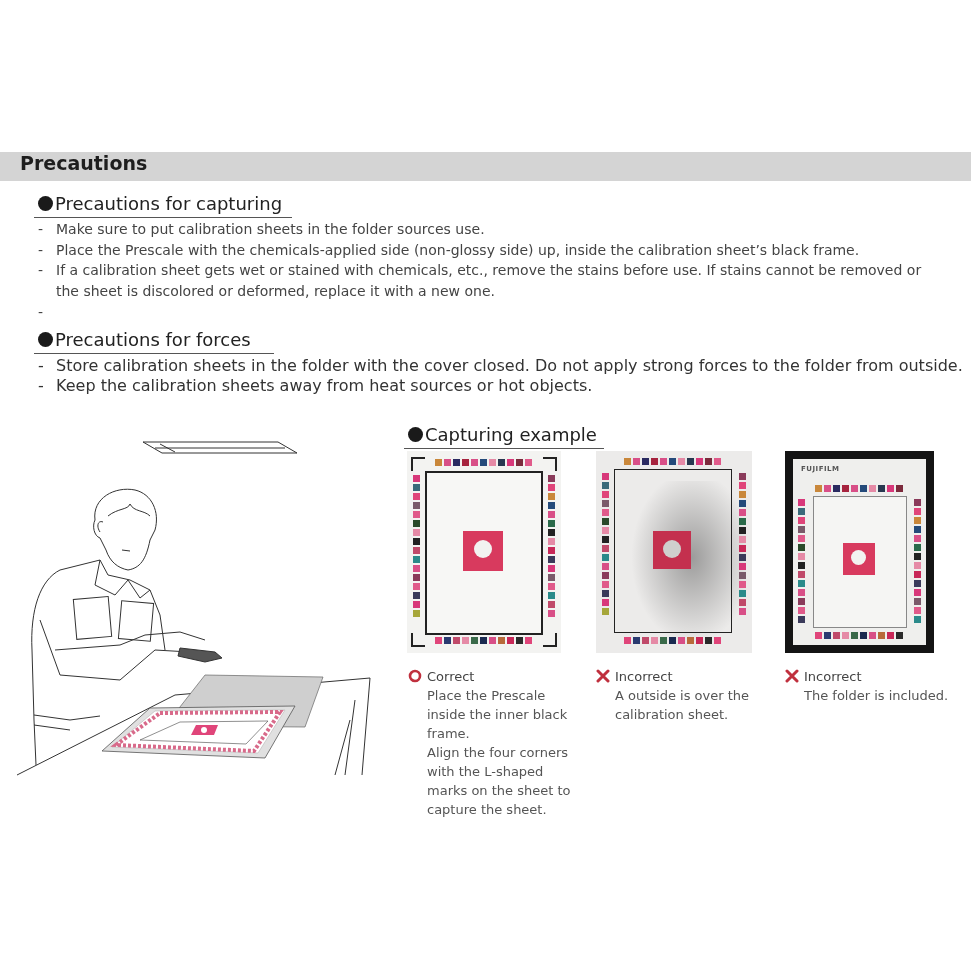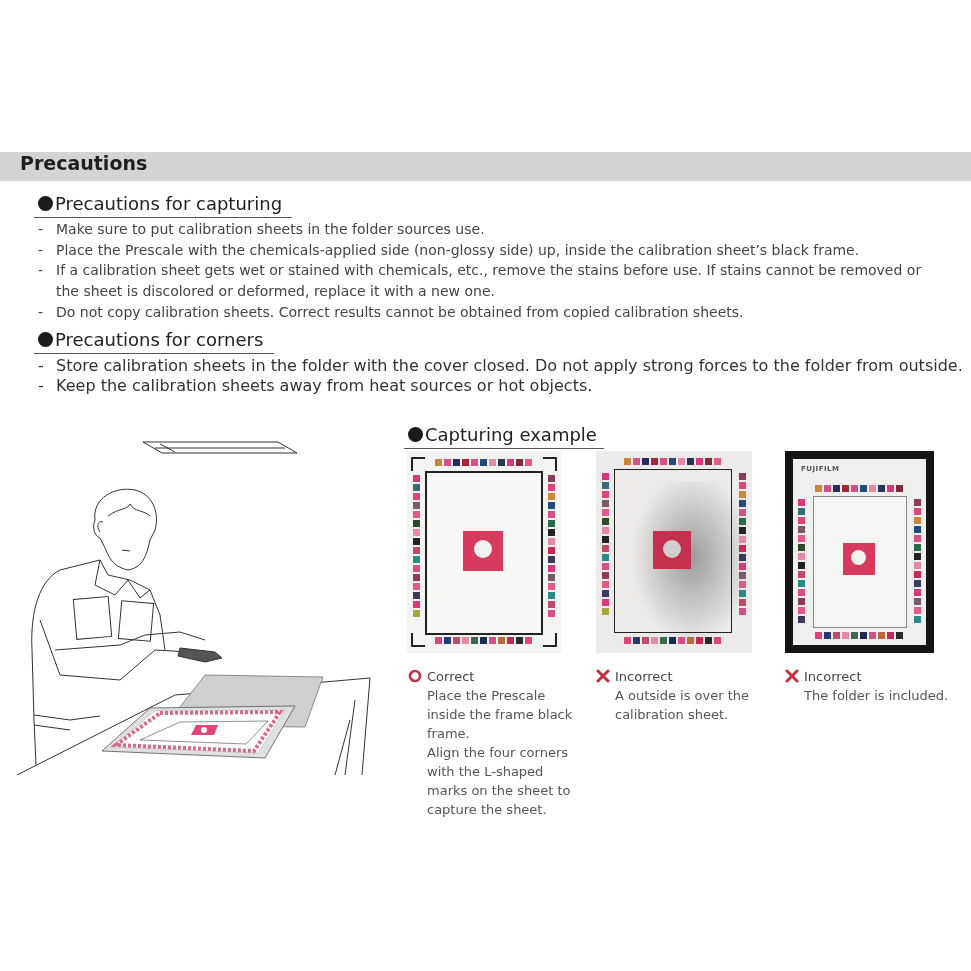--- a/index.html
+++ b/index.html
@@ -38,25 +38,25 @@
 <div class="subhead" style="left:38px; top:193px;">
   <span class="dot"></span><span>Precautions for capturing</span>
   <span class="uline" style="width:258px;"></span>
 </div>
 
 <ul class="list cap-list" style="left:38px; top:219px;">
   <li><span class="dash">-</span><span>Make sure to put calibration sheets in the folder sources use.</span></li>
   <li><span class="dash">-</span><span>Place the Prescale with the chemicals-applied side (non-glossy side) up, inside the calibration sheet’s black frame.</span></li>
   <li><span class="dash">-</span><span>If a calibration sheet gets wet or stained with chemicals, etc., remove the stains before use. If stains cannot be removed or</span></li>
   <li><span>the sheet is discolored or deformed, replace it with a new one.</span></li>
-  <li><span class="dash">-</span><span>Do not copy calibration sheets. Correct results cannot be obtained from copied calibration sheets.</span></li>
+  <li><span class="dash">-</span></li>
 </ul>
 
 <div class="subhead" style="left:38px; top:329px;">
-  <span class="dot"></span><span>Precautions for corners</span>
+  <span class="dot"></span><span>Precautions for forces</span>
   <span class="uline" style="width:240px;"></span>
 </div>
 
 <ul class="list sto-list" style="left:38px; top:356px;">
   <li><span class="dash">-</span><span>Store calibration sheets in the folder with the cover closed. Do not apply strong forces to the folder from outside.</span></li>
   <li><span class="dash">-</span><span>Keep the calibration sheets away from heat sources or hot objects.</span></li>
 </ul>
 
 <svg class="illus" width="380" height="370" viewBox="0 0 380 370">
   <g fill="none" stroke="#333" stroke-width="1">
@@ -317,21 +317,21 @@
 </div>
 
 <div class="caption" style="left:408px; top:667px; width:170px;">
   <span class="status-icon">
     <svg width="14" height="14" viewBox="0 0 14 14">
         <circle cx="7" cy="7" r="5" fill="none" stroke="#c0303e" stroke-width="2.6"></circle>
       </svg>
   </span>
   <span class="text status">Correct</span>
   <span class="text">Place the Prescale</span>
-  <span class="text">inside the frame black</span>
+  <span class="text">inside the inner black</span>
   <span class="text">frame.</span>
   <span class="text">Align the four corners</span>
   <span class="text">with the L-shaped</span>
   <span class="text">marks on the sheet to</span>
   <span class="text">capture the sheet.</span>
 </div>
 
 <div class="caption" style="left:596px; top:667px; width:170px;">
   <span class="status-icon">
     <svg width="14" height="14" viewBox="0 0 14 14">

